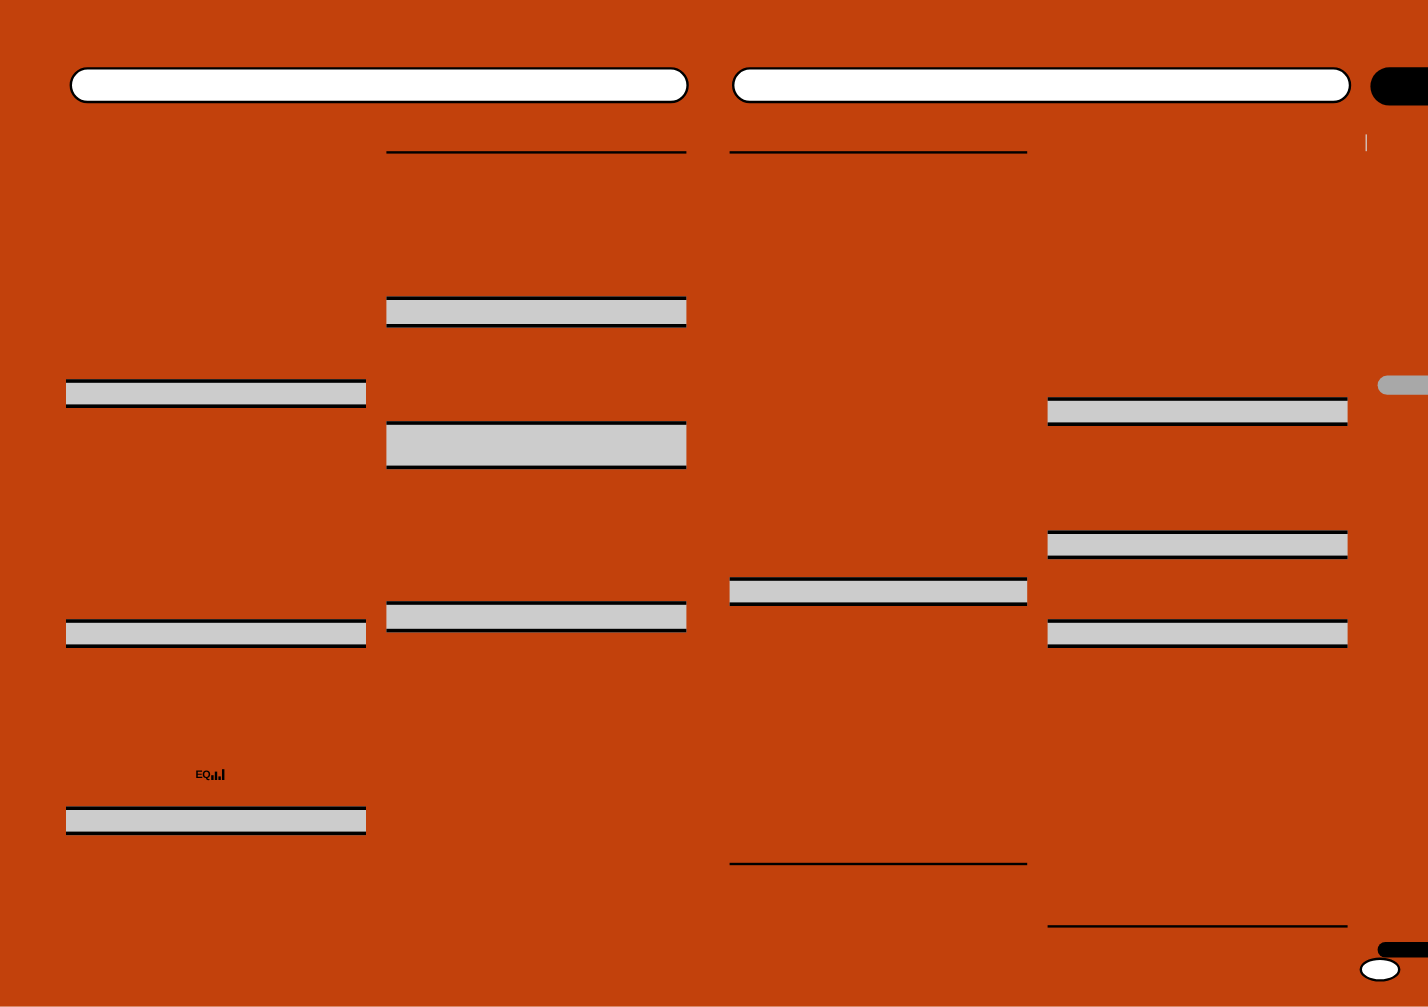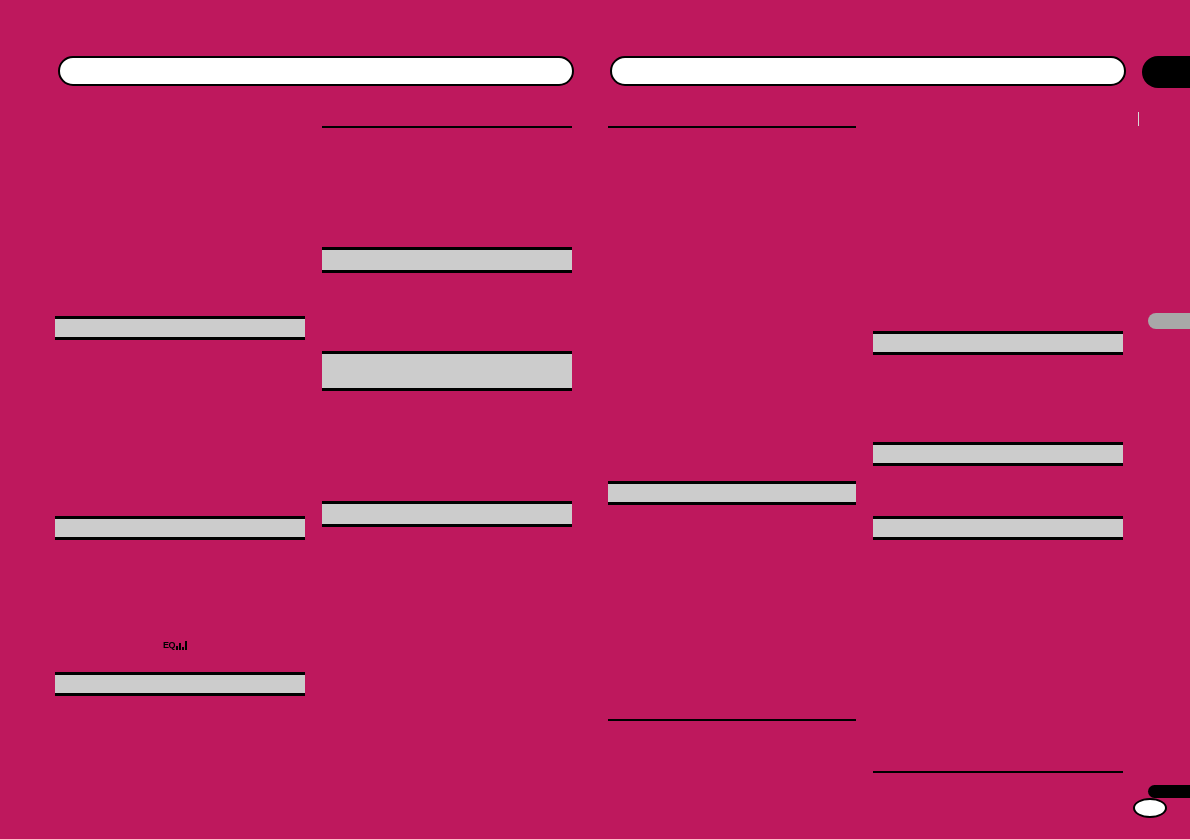--- a/index.html
+++ b/index.html
@@ -9,21 +9,21 @@
     background: #ffffff;
   }
   body {
     font-family: "Liberation Sans", sans-serif;
   }
 
   #page {
     position: relative;
     width: 1190px;
     height: 839px;
-    background: #be185d;
+    background: #c2410c;
     overflow: hidden;
   }
 
   
   .header-capsule {
     position: absolute;
     box-sizing: border-box;
     border: 2px solid #000000;
     border-radius: 999px;
     background: #ffffff;

